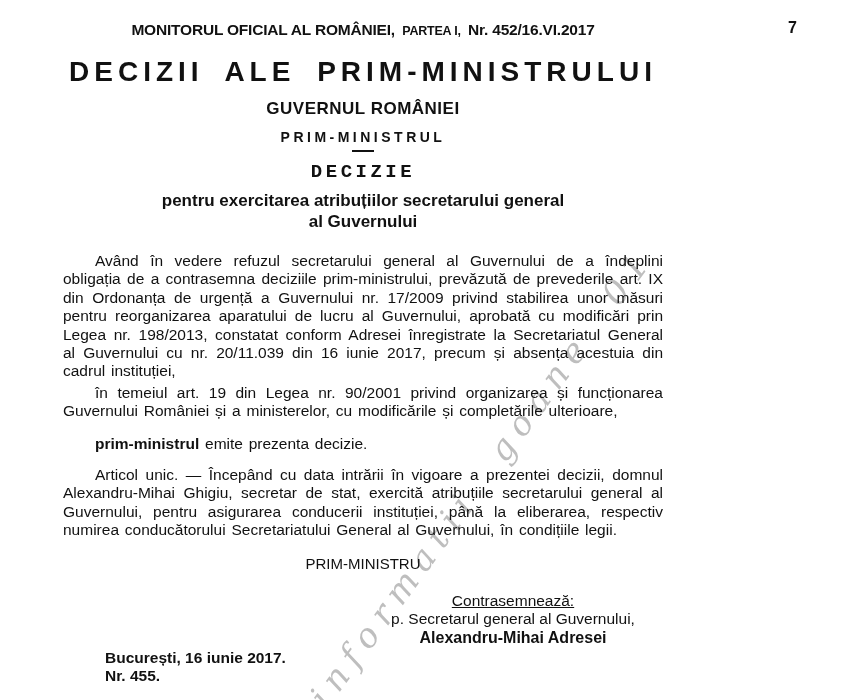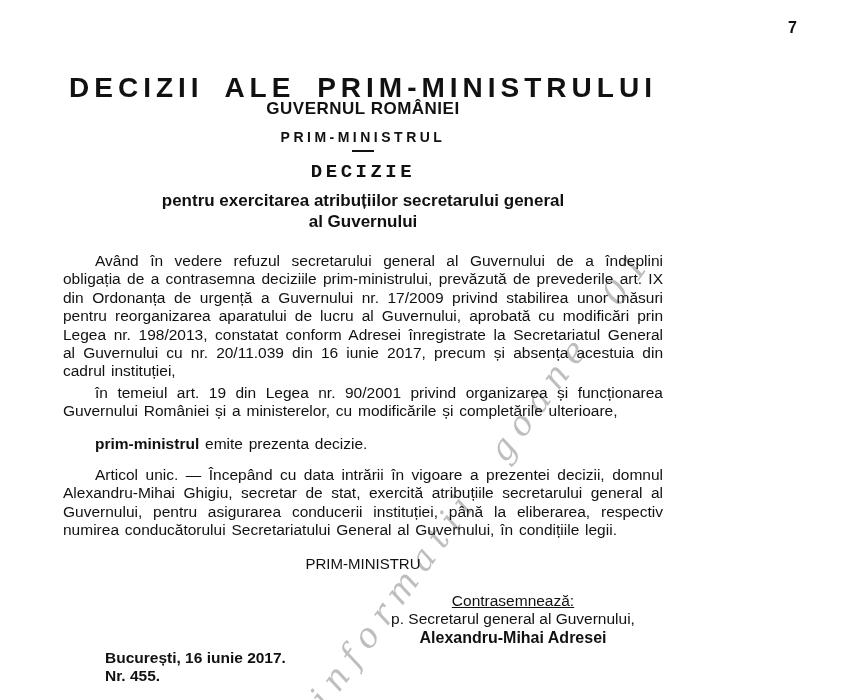--- a/index.html
+++ b/index.html
@@ -18,21 +18,21 @@
     font-size:34px; letter-spacing:9px; word-spacing:24px;
     color:#8a8a8a; opacity:0.55; white-space:nowrap; pointer-events:none;
   }
 
   .masthead { top:21px; font-weight:bold; letter-spacing:-0.2px; white-space:nowrap; }
   .masthead .main  { font-size:15.5px; }
   .masthead .part  { font-size:12.5px; padding:0 3px; }
   .masthead .issue { font-size:15.5px; }
   .page-num { left:788px; top:19px; font-size:16px; font-weight:bold; }
 
-  .section-title { top:72px; font-size:28px; font-weight:bold; letter-spacing:5px; word-spacing:9px; white-space:nowrap; }
+  .section-title { top:56px; font-size:28px; font-weight:bold; letter-spacing:5px; word-spacing:9px; white-space:nowrap; }
   .gov    { top:99px;  font-size:17px; font-weight:bold; letter-spacing:0.5px; }
   .office { top:129px; font-size:14px; font-weight:bold; letter-spacing:3.5px; }
   .rule   { left:352px; top:150px; width:22px; height:2px; background:#111; }
   .dtype  { top:161px; font-size:19px; font-weight:bold; letter-spacing:3.5px;font-family:Liberation Mono, monospace; }
   .sub1   { top:191px; font-size:17px; font-weight:bold; }
   .sub2   { top:212px; font-size:17px; font-weight:bold; }
 
   .bodytext {
     left:63px; top:252px; width:600px;
     font-size:15.5px; line-height:18.4px; text-align:justify; word-spacing:1.5px;
@@ -52,20 +52,25 @@
 
   .footer { left:105px; top:649px; font-size:15.5px; line-height:18.3px;font-weight:bold; }
 </style>
 </head>
 <body>
 
 <div class="page">
 
   <div class="abs watermark">informatii  goane 01</div>
 
+  <div class="abs col-center masthead">
+    <span class="main">MONITORUL OFICIAL AL ROMÂNIEI,</span>
+    <span class="part">PARTEA I,</span>
+    <span class="issue">Nr. 452/16.VI.2017</span>
+  </div>
   <div class="abs page-num">7</div>
 
   <div class="abs col-center section-title">DECIZII ALE PRIM-MINISTRULUI</div>
 
   <div class="abs col-center gov">GUVERNUL ROMÂNIEI</div>
   <div class="abs col-center office">PRIM-MINISTRUL</div>
   <div class="abs rule"></div>
 
   <div class="abs col-center dtype">DECIZIE</div>
   <div class="abs col-center sub1">pentru exercitarea atribuțiilor secretarului general</div>

